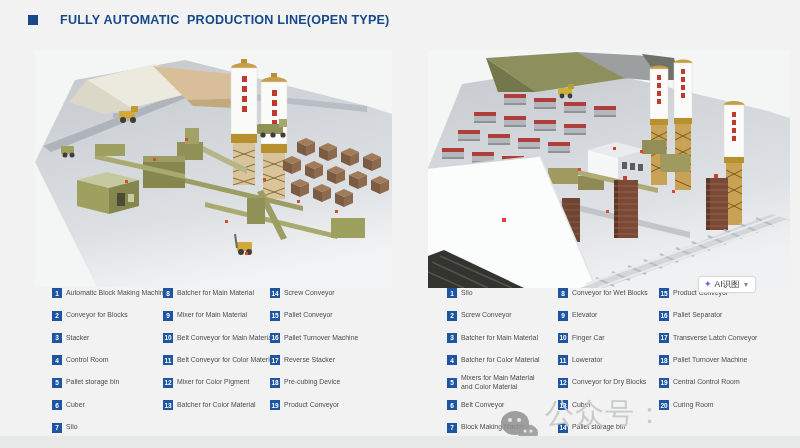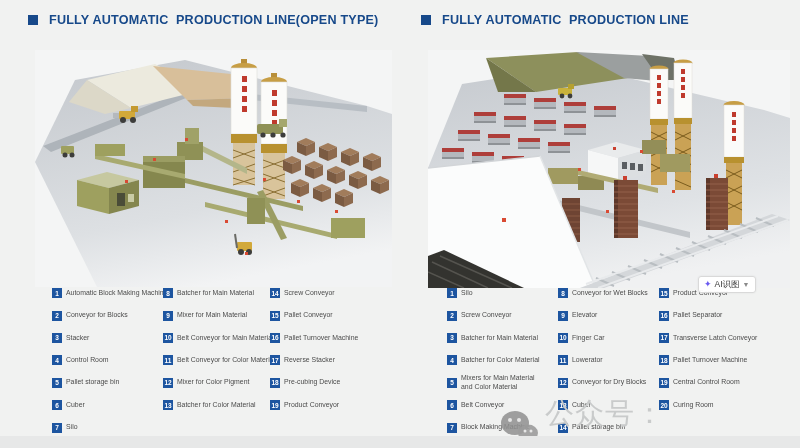--- a/index.html
+++ b/index.html
@@ -1,19 +1,19 @@
 <!DOCTYPE html>
 <html><head>
 <meta charset="utf-8">
 <style>
   html,body{margin:0;padding:0;}
   body{font-family:"Liberation Sans",sans-serif;}
   .page{position:relative;width:800px;height:448px;background:#f1f2f1;overflow:hidden;}
   .bottom-strip{position:absolute;left:0;top:436px;width:800px;height:12px;background:#e7e8e8;}
-  .title-row{position:absolute;top:13px;display:flex;align-items:center;gap:11px;}
+  .title-row{position:absolute;top:13px;display:flex;align-items:center;gap:22px;}
   .bullet{width:10px;height:10px;background:#17498a;flex:none;}
   .ptitle{font-size:12.6px;font-weight:bold;color:#17498a;white-space:pre;letter-spacing:.2px;}
   .illus{position:absolute;top:50px;}
   .illus svg{display:block;}
   .lcol{position:absolute;top:282px;}
   .li{display:flex;align-items:center;height:22.4px;}
   .bdg{width:10px;height:10px;background:#1d55a0;color:#fff;font-size:6.5px;font-weight:bold;
        display:flex;align-items:center;justify-content:center;flex:none;}
   .lbl{font-size:6.9px;color:#4b4b4b;margin-left:4px;white-space:nowrap;line-height:1.25;}
   .lbl.wrap{white-space:normal;width:82px;}
@@ -283,24 +283,20 @@
     <div class="li">
         <span class="bdg">18</span>
         <span class="lbl">Pre-cubing Device</span>
       </div>
     <div class="li">
         <span class="bdg">19</span>
         <span class="lbl">Product Conveyor</span>
       </div>
   </div>
 
-  <div class="title-row" style="left:421px">
-    <span class="bullet"></span>
-    <span class="ptitle">FULLY AUTOMATIC  PRODUCTION LINE</span>
-  </div>
 
   <div class="illus" style="left:428px">
     <svg width="362" height="238" viewBox="0 0 362 238">
       <defs>
         <linearGradient id="rg" x1="0.15" y1="0" x2="0.45" y2="1">
           <stop offset="0" stop-color="#c7cbd0"></stop>
             <stop offset="0.7" stop-color="#dfe2e5"></stop>
             <stop offset="1" stop-color="#f0f1f2"></stop>
         </linearGradient>
       </defs>

